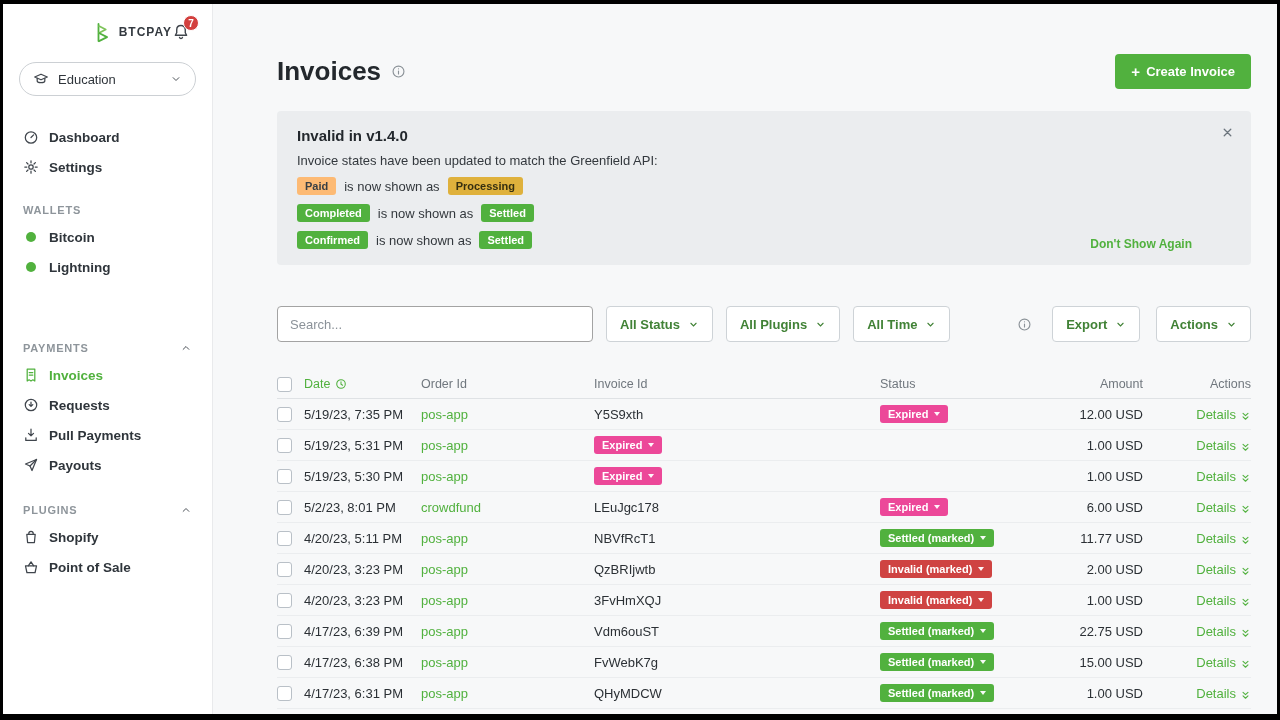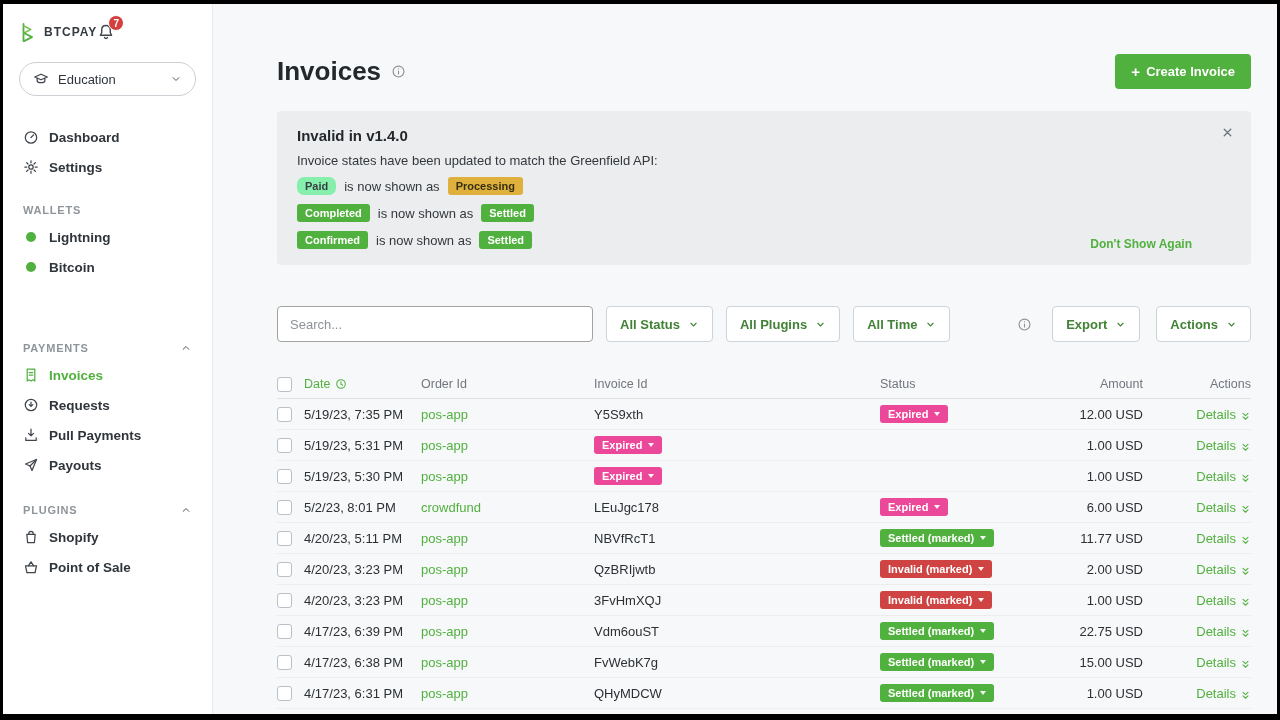--- a/index.html
+++ b/index.html
@@ -1,21 +1,21 @@
 <!DOCTYPE html>
 <html><head>
 <meta charset="utf-8">
 <style>
   * { margin:0; padding:0; box-sizing:border-box; }
   html,body { width:1280px; height:720px; background:#000; font-family:"Liberation Sans",sans-serif; overflow:hidden; }
   .app { position:absolute; left:3px; top:4px; width:1274px; height:710px; background:#fff; display:flex; overflow:hidden; }
 
   
   .sidebar { width:210px; flex-shrink:0; background:#fff; border-right:1px solid #e9eaec; padding-top:14px; }
-  .sb-top { display:flex; justify-content:flex-start; align-items:center; padding:0 22px 0 16px; height:28px; }
+  .sb-top { display:flex; justify-content:flex-end; align-items:center; padding:0 22px 0 16px; height:28px; }
   .brand { display:flex; align-items:center; gap:7px; cursor:pointer; }
   .brand-text { font-size:12px; font-weight:bold; letter-spacing:1px; color:#343a40; }
   .bell-wrap { position:relative; cursor:pointer; }
   .bell-badge { position:absolute; top:-8px; right:-9px; min-width:16px; height:16px; border-radius:8px; background:#d3403e; color:#fff; font-size:10px; font-weight:bold; display:flex; align-items:center; justify-content:center; padding:0 4px; border:1px solid #fff; }
   .store-select { margin:16px 16px 0; width:177px; height:34px; border:1px solid #ccd0d4; border-radius:17px; background:#fff; display:flex; align-items:center; gap:9px; padding:0 13px; font-size:13px; color:#2f353b; cursor:pointer; font-family:inherit; }
   .store-select .chev { margin-left:auto; }
   .nav { margin-top:26px; }
   .nav-item { display:flex; align-items:center; gap:10px; padding:7px 20px; font-size:13.5px; font-weight:600; color:#2f353b; cursor:pointer; }
   .nav-item .ic { width:16px; height:16px; display:flex; align-items:center; justify-content:center; flex-shrink:0; }
   .nav-item.active { color:#51b13e; }
@@ -31,21 +31,21 @@
   h1 { font-size:26px; font-weight:bold; color:#23282d; }
   .title-info { margin-left:10px; cursor:pointer; display:flex; }
   .create-btn { margin-left:auto; background:#51b13e; color:#fff; border:none; border-radius:4px; font-size:13px; font-weight:bold; padding:9px 16px; display:flex; align-items:center; gap:6px; cursor:pointer; font-family:inherit; }
 
   
   .banner { position:relative; margin-top:22px; background:#ebedef; border-radius:4px; padding:16px 20px 16px; }
   .banner-title { font-size:15px; font-weight:bold; color:#23282d; }
   .banner-desc { font-size:13px; color:#33383d; margin-top:9px; }
   .map-row { display:flex; align-items:center; gap:8px; margin-top:9px; font-size:13px; color:#33383d; }
   .badge { font-size:11px; font-weight:bold; padding:3px 8px; border-radius:3px; display:inline-block; }
-  .badge.secondary { background:#86efac; color:#383f45;border-radius:7px; }
+  .badge.secondary { background:#fdba74; color:#383f45; }
   .badge.warning { background:#dfb13c; color:#362f10; }
   .badge.success { background:#51b13e; color:#fff; }
   .banner-close { position:absolute; top:14px; right:16px; cursor:pointer; display:flex; }
   .dont-show { position:absolute; right:59px; bottom:14px; color:#51b13e; font-size:12px; font-weight:600; cursor:pointer; }
 
   
   .toolbar { display:flex; align-items:center; margin-top:41px; }
   .search { width:316px; height:36px; border:1px solid #a3a3a3; border-radius:4px; padding:0 12px; font-size:13px; background:#fff; color:#333; font-family:inherit; }
   .search::placeholder { color:#8b9299; }
   .drop-btn { height:36px; background:#fff; border:1px solid #ced3d7; border-radius:4px; color:#418236; font-size:13px; font-weight:600; display:flex; align-items:center; gap:8px; padding:0 13px; cursor:pointer; font-family:inherit; }
@@ -136,27 +136,27 @@
         <span>Settings</span>
       </div>
 
       <div class="section-head mt14">
         <span>WALLETS</span>
       </div>
       <div class="nav-item">
         <span class="ic">
             <span class="dot"></span>
           </span>
-        <span>Lightning</span>
+        <span>Bitcoin</span>
       </div>
       <div class="nav-item">
         <span class="ic">
             <span class="dot"></span>
           </span>
-        <span>Bitcoin</span>
+        <span>Lightning</span>
       </div>
 
       <div class="section-head mt52">
         <span>PAYMENTS</span>
         <span style="display:flex;">
           <svg width="12" height="12" viewBox="0 0 16 16" class="sb-icon">
               <path d="M4.2 9.8 8 6l3.8 3.8"></path>
             </svg>
         </span>
       </div>

